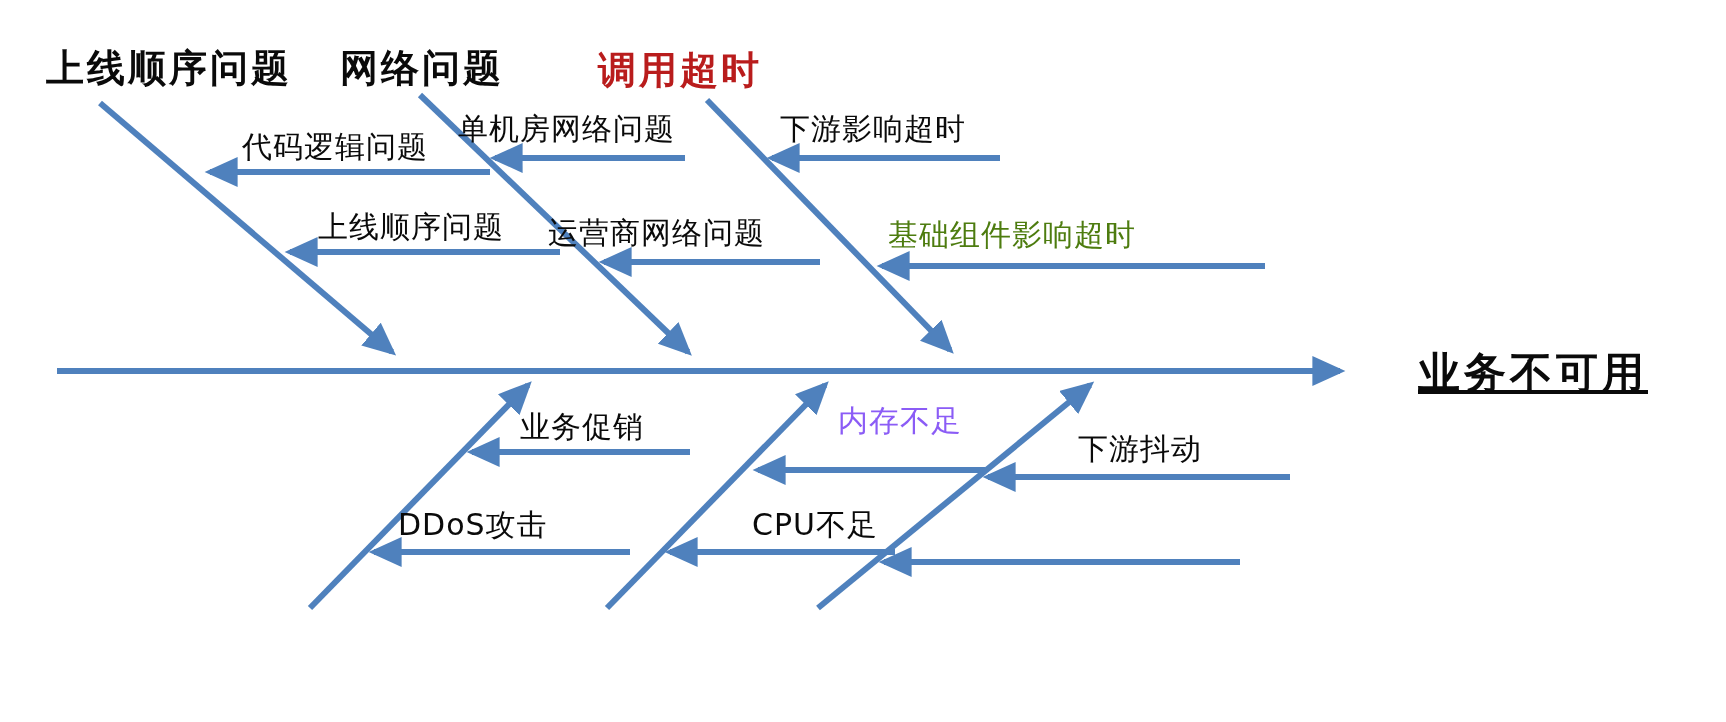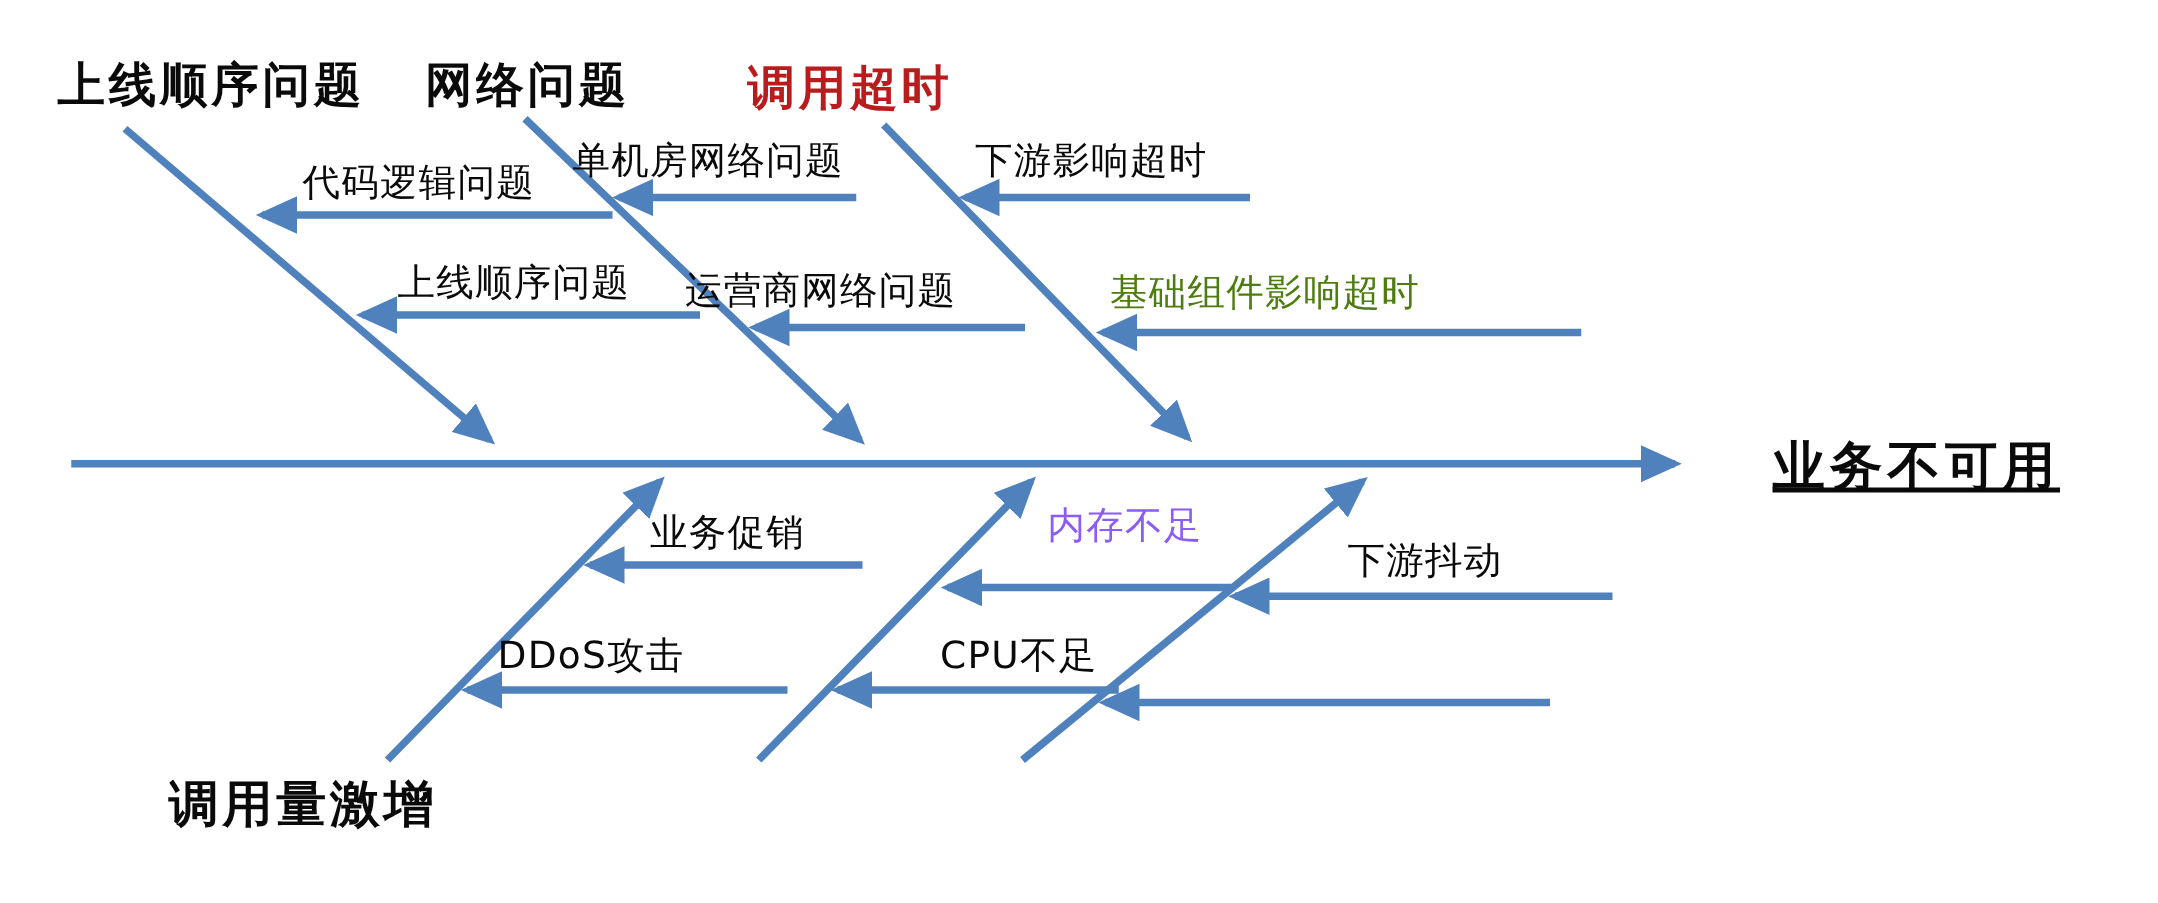--- a/index.html
+++ b/index.html
@@ -58,21 +58,20 @@
     <line x1="1290" y1="477" x2="988" y2="477" stroke="#4f81bd" stroke-width="6" marker-end="url(#ah)"></line>
     <line x1="1240" y1="562" x2="884" y2="562" stroke="#4f81bd" stroke-width="6" marker-end="url(#ah)"></line>
   </svg>
 
   <div class="lbl effect-label" style="left: 1418px; top: 350px; color: rgb(10, 10, 10);">业务不可用</div>
 
   <div class="lbl cause-label" style="left: 46px; top: 48px; color: rgb(10, 10, 10);">上线顺序问题</div>
   <div class="lbl cause-label" style="left: 340px; top: 48px; color: rgb(10, 10, 10);">网络问题</div>
   <div class="lbl cause-label" style="left: 598px; top: 50px; color: #b91c1c;">调用超时</div>
 
-  <div class="lbl cause-label bottom" style="left: 135px; top: 622px; color: rgb(10, 10, 10);">调用量激增</div>
 
   <div class="lbl sub-label" style="left: 242px; top: 130px; color: rgb(10, 10, 10);">代码逻辑问题</div>
   <div class="lbl sub-label" style="left: 318px; top: 210px; color: rgb(10, 10, 10);">上线顺序问题</div>
 
   <div class="lbl sub-label" style="left: 458px; top: 112px; color: rgb(10, 10, 10);">单机房网络问题</div>
   <div class="lbl sub-label" style="left: 548px; top: 216px; color: rgb(10, 10, 10);">运营商网络问题</div>
 
   <div class="lbl sub-label" style="left: 780px; top: 112px; color: rgb(10, 10, 10);">下游影响超时</div>
   <div class="lbl sub-label" style="left: 888px; top: 218px; color: #4d7c0f;">基础组件影响超时</div>
 

